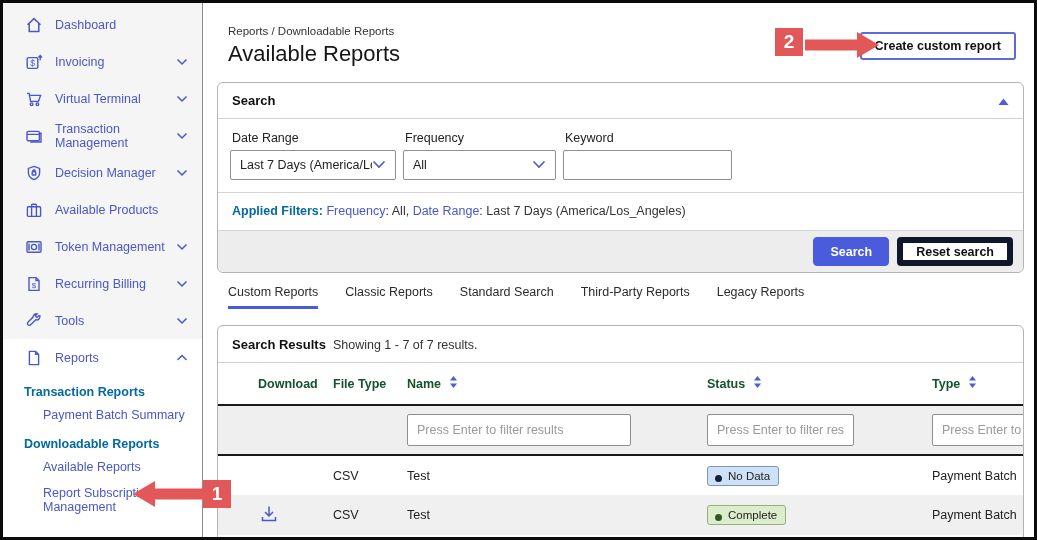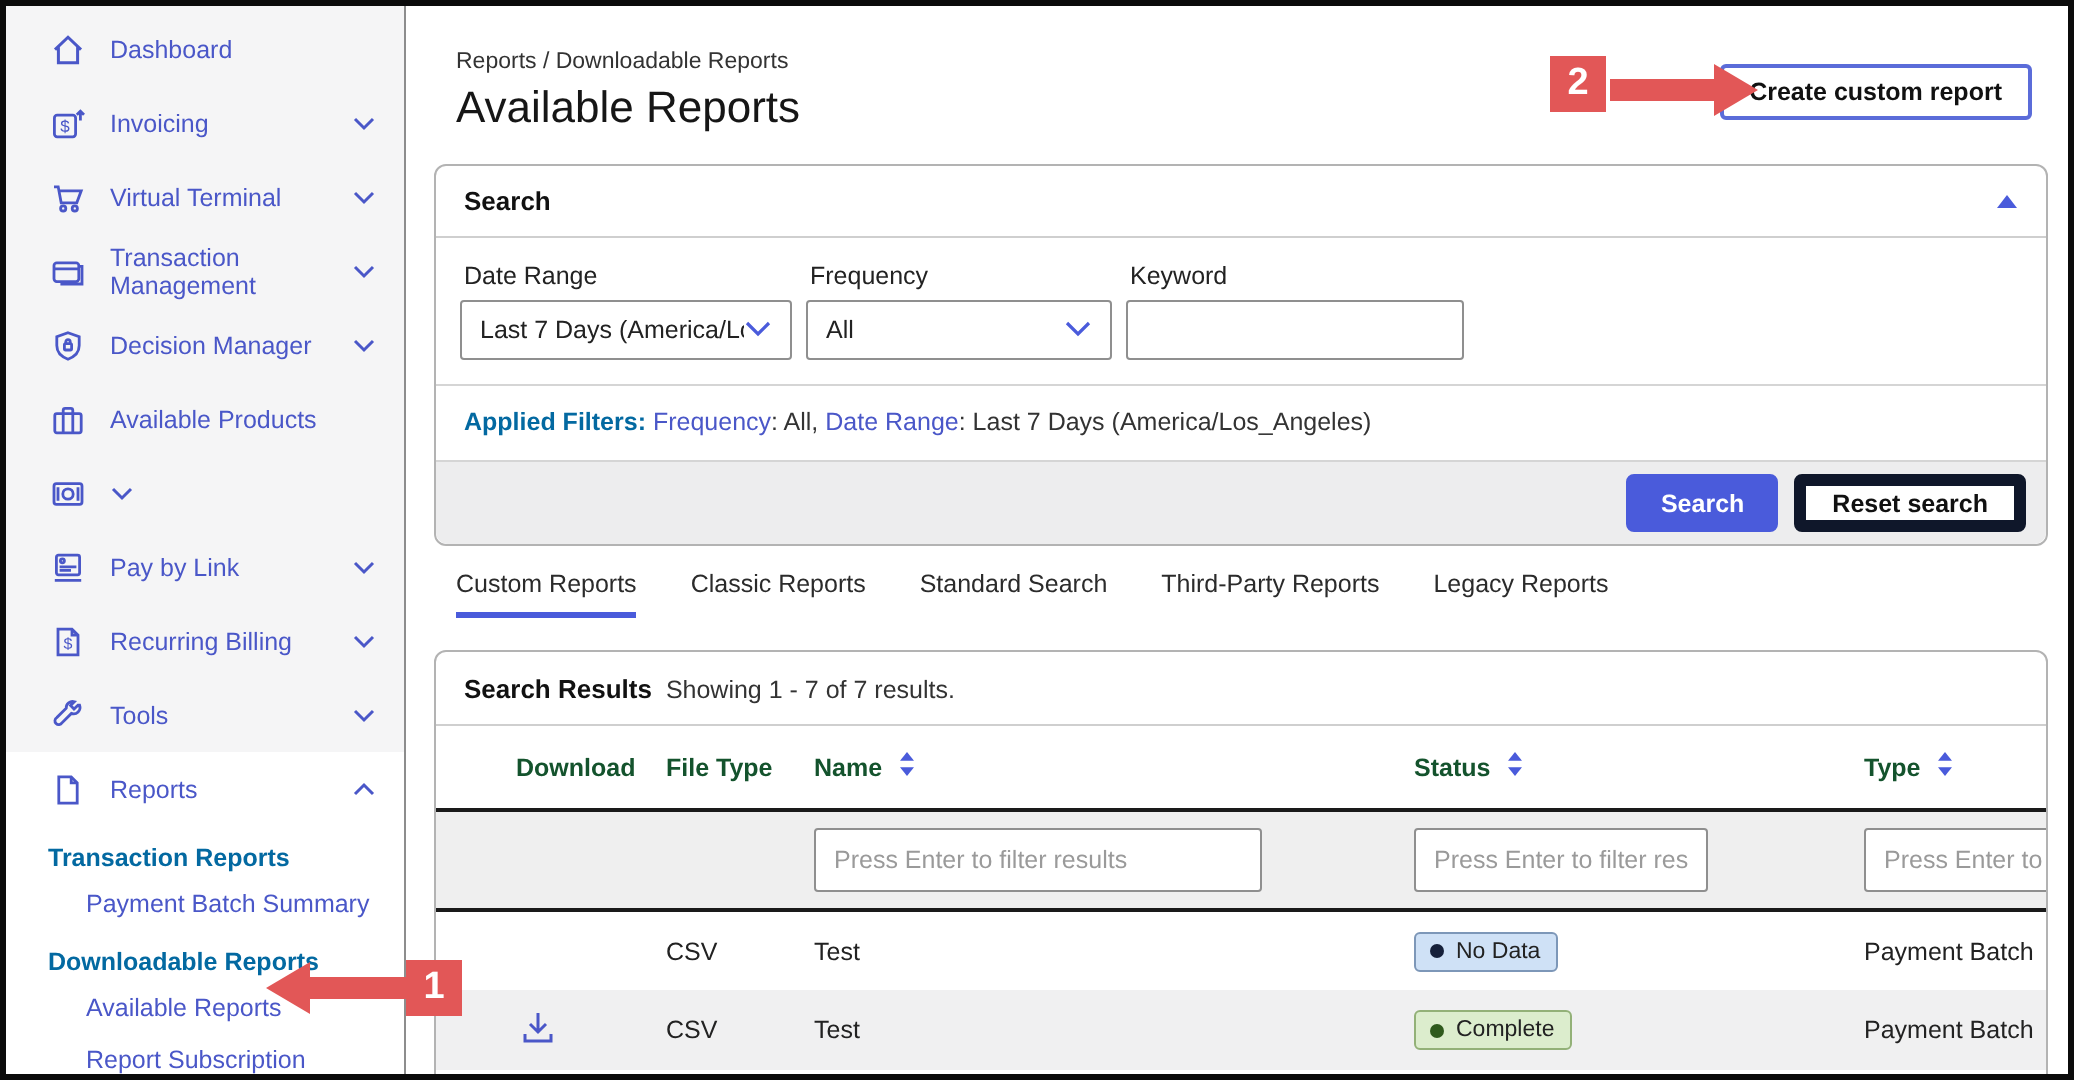--- a/index.html
+++ b/index.html
@@ -74,21 +74,21 @@
   .filter-row { background:#efefef; border-bottom:2px solid #1a1a1a; }
   .filter-row td { padding-top:8px; padding-bottom:8px; }
   .filter-input { width:224px; height:32px; border:1px solid #8f8f8f; border-radius:2px; background:#fff;
                   font-family:"Liberation Sans", sans-serif; font-size:12.5px; color:#222; padding:0 9px; }
   .filter-input::placeholder { color:#9a9a9a; }
   .fi-status { width:147px; } .fi-type { width:225px; }
   .data-row { height:40px; }
   .data-row.alt { background:#f0f0f1; }
   .dl-cell { text-align:left; }
 
-  .badge { display:inline-flex; align-items:center; gap:6px; padding:3px 8px 3px 7px; border-radius:3px;
+  .badge { display:inline-flex; align-items:flex-end; gap:6px; padding:3px 8px 3px 7px; border-radius:3px;
            font-size:11.5px; color:#222; }
   .badge .dot { width:7px; height:7px; border-radius:50%; }
   .badge-nodata { background:#cfe1f6; border:1px solid #7d97b8; }
   .badge-nodata .dot { background:#16203a; }
   .badge-complete { background:#dcedcd; border:1px solid #93b178; }
   .badge-complete .dot { background:#2f5a1d; }
 
   
   .ann-box { position:absolute; width:28px; height:28px; background:#e25757; color:#fff;
              display:flex; align-items:center; justify-content:center;
@@ -186,42 +186,28 @@
       </div>
 
       <div class="nav-item">
         <span class="nicon">
           <svg width="20" height="20" viewBox="0 0 20 20" fill="none" stroke="#4a57c8" stroke-width="1.4">
               <rect x="3" y="4.8" width="14" height="10.4" rx="1.2"></rect>
               <circle cx="10" cy="10" r="2.6"></circle>
               <path d="M5 6.6 V13.4 M15 6.6 V13.4"></path>
             </svg>
         </span>
-        <span class="chev">
-          <svg width="12" height="8" viewBox="0 0 12 8" fill="none" stroke="#4a57c8" stroke-width="1.5">
-              <path d="M1.5 1.5 L6 6 L10.5 1.5"></path>
-            </svg>
-        </span>
-      </div>
-
-      <div class="nav-item">
-        <span class="nicon">
-          <svg width="20" height="20" viewBox="0 0 20 20" fill="none" stroke="#4a57c8" stroke-width="1.4">
-              <rect x="4.2" y="3.6" width="11.6" height="9.8" rx="1"></rect>
-              <circle cx="7.2" cy="6.4" r="1"></circle>
-              <path d="M5.8 9.4 H14.2 M5.8 11.2 H11.5 M3.4 16.2 H16.6"></path>
-            </svg>
-        </span>
-        <span class="nlabel">Pay by Link</span>
-        <span class="chev">
-          <svg width="12" height="8" viewBox="0 0 12 8" fill="none" stroke="#4a57c8" stroke-width="1.5">
-              <path d="M1.5 1.5 L6 6 L10.5 1.5"></path>
-            </svg>
-        </span>
-      </div>
+        <span class="nlabel">Token Management</span>
+        <span class="chev">
+          <svg width="12" height="8" viewBox="0 0 12 8" fill="none" stroke="#4a57c8" stroke-width="1.5">
+              <path d="M1.5 1.5 L6 6 L10.5 1.5"></path>
+            </svg>
+        </span>
+      </div>
+
 
       <div class="nav-item">
         <span class="nicon">
           <svg width="20" height="20" viewBox="0 0 20 20" fill="none" stroke="#4a57c8" stroke-width="1.4">
               <path d="M5 3.6 H12 L15 6.6 V16.4 H5 Z M12 3.6 V6.6 H15"></path>
               <text x="10" y="13.6" text-anchor="middle" font-size="8" stroke="none" fill="#4a57c8" font-family="Liberation Sans, sans-serif">$</text>
             </svg>
         </span>
         <span class="nlabel">Recurring Billing</span>
         <span class="chev">

